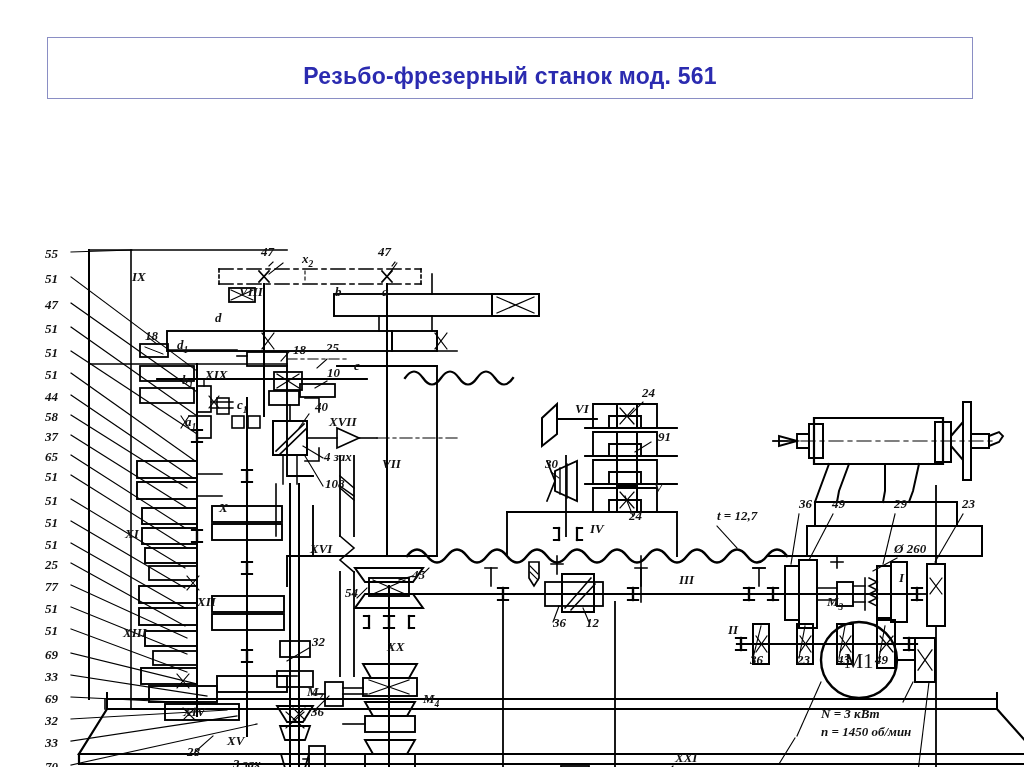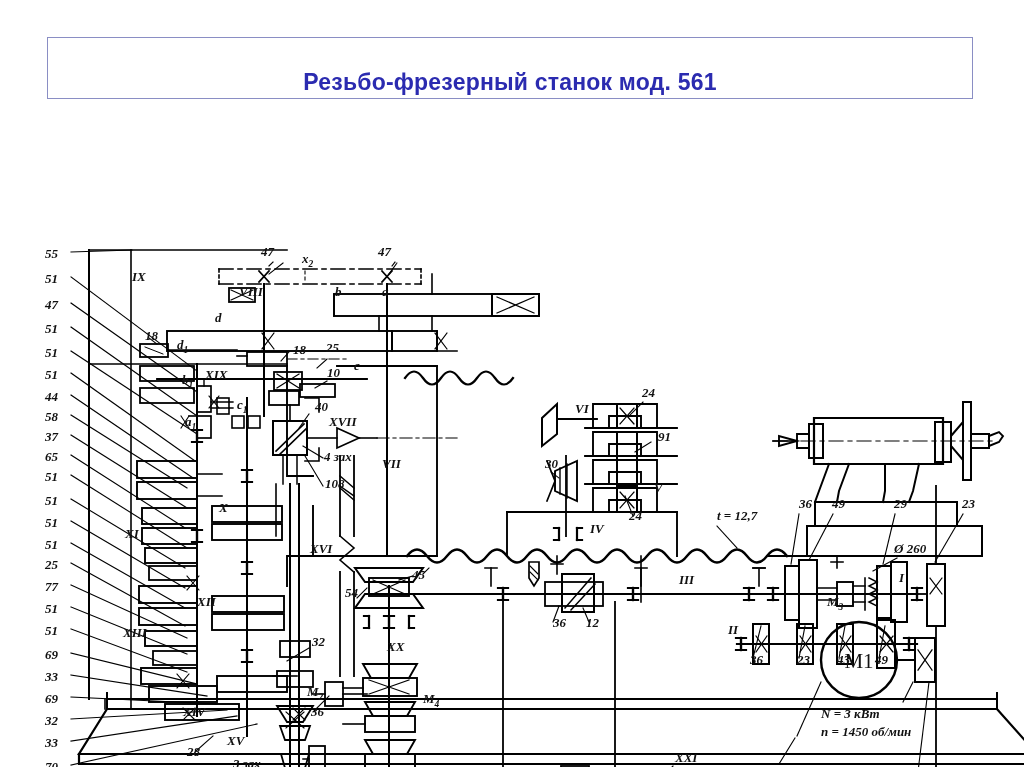--- a/index.html
+++ b/index.html
@@ -5,21 +5,21 @@
   html,body{margin:0;padding:0;background:#ffffff;}
   body{width:1024px;height:767px;overflow:hidden;font-family:"Liberation Serif",serif;}
   #page{position:relative;width:1024px;height:767px;background:#fff;}
 
   
   #title-box{
     position:absolute;left:47px;top:37px;width:926px;height:62px;
     border:1px solid #8a8ec4;background:#ffffff;box-sizing:border-box;
   }
   #title-text{
-    position:absolute;left:0;top:14px;width:100%;height:100%;
+    position:absolute;left:0;top:8px;width:100%;height:100%;
     display:flex;align-items:center;justify-content:center;
     color:#2b2bb0;font-family:"Liberation Sans",sans-serif;
     font-size:23px;font-weight:600;letter-spacing:.2px;white-space:nowrap;
   }
 
   
   #diagram{position:absolute;left:0;top:116px;width:1024px;height:663px;padding-left:37px;}
   svg{display:block;}
 
   .lbl{font-family:"Liberation Serif",serif;font-style:italic;font-weight:bold;

